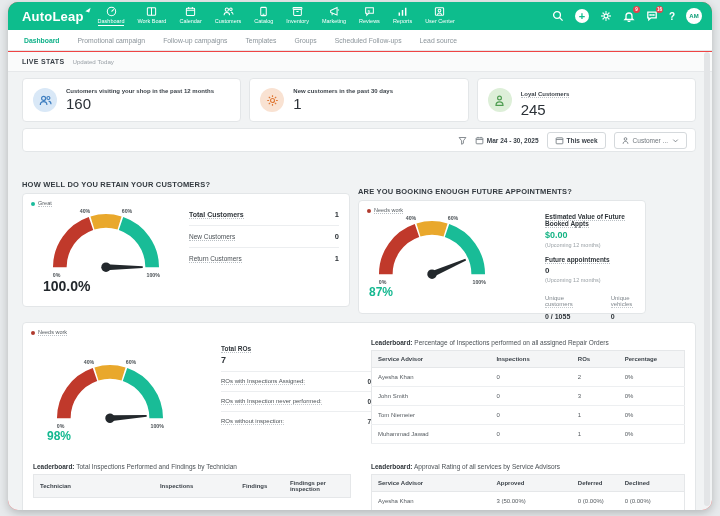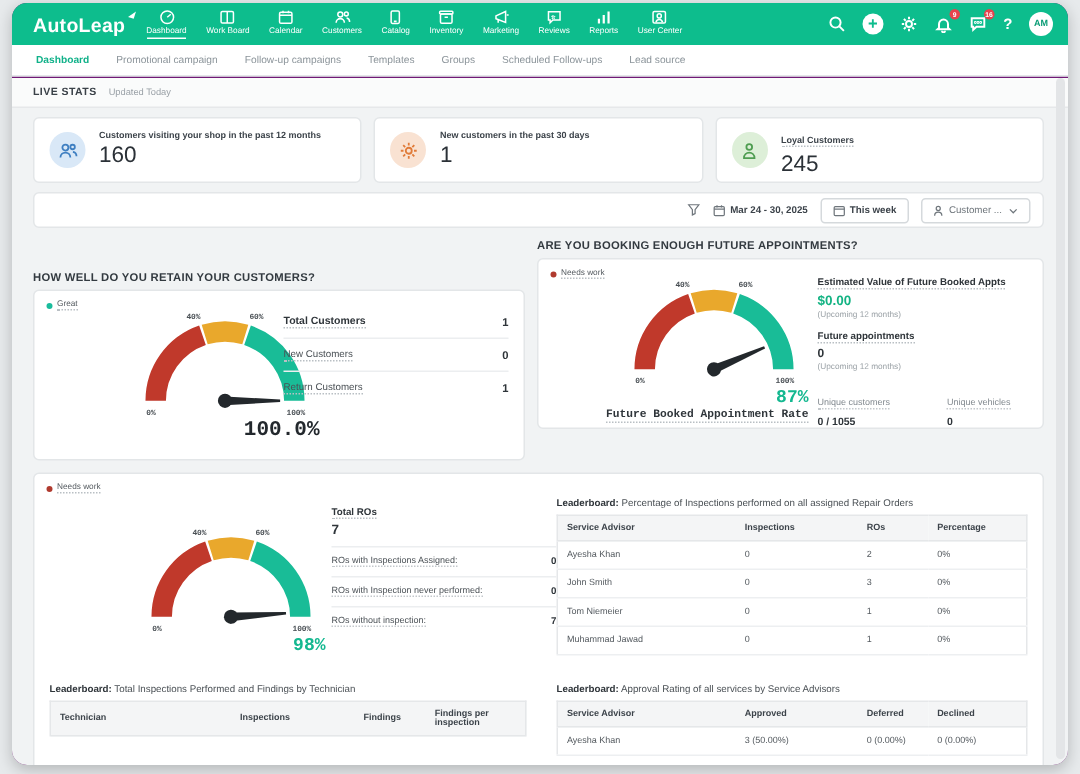--- a/index.html
+++ b/index.html
@@ -1,17 +1,17 @@
 <!DOCTYPE html>
 <html><head>
 <meta charset="utf-8">
 <style>
   * { margin:0; padding:0; box-sizing:border-box; }
   html,body { width:720px; height:516px; font-family:"Liberation Sans", sans-serif; background:#e7eaec; overflow:hidden; }
-  .appcard { position:absolute; left:8px; top:2px; width:704px; height:508px; background:#701a75;
+  .appcard { position:absolute; left:8px; top:2px; width:704px; height:508px; background:#ef4444;
              border-radius:10px; box-shadow:0 3px 10px rgba(0,0,0,.22); overflow:hidden; }
 
   
   .nav { height:28px; background:#0dbd8d; display:flex; align-items:center; padding:0 10px 0 14px; }
   .logo { color:#fff; font-size:13px; font-weight:bold; letter-spacing:.2px; margin-right:14px; position:relative; }
   .logo .mark { position:absolute; right:-6px; top:-2px; width:0; height:0; border-left:4px solid transparent; border-bottom:5px solid #fff; transform:rotate(18deg); }
   .navitems { display:flex; align-items:flex-start; gap:13px; }
   .navitem { display:flex; flex-direction:column; align-items:center; gap:1px; cursor:pointer; }
   .navitem svg { width:11px; height:11px; stroke:#fff; fill:none; stroke-width:1.1; }
   .navitem .lbl { color:#fff; font-size:5.5px; white-space:nowrap; }
@@ -53,29 +53,29 @@
   .filterbar svg { width:9px; height:9px; stroke:#6f767c; fill:none; stroke-width:1.1; }
   .fdate { display:flex; align-items:center; gap:3px; font-size:6.5px; color:#3c434a; font-weight:bold; cursor:pointer; }
   .fbox { display:flex; align-items:center; gap:3px; border:1px solid #d5d9dc; border-radius:3px; padding:3px 7px;
           font-size:6.5px; color:#3c434a; font-weight:bold; cursor:pointer; }
   .fsel { display:flex; align-items:center; gap:3px; border:1px solid #d5d9dc; border-radius:3px; padding:3px 6px;
           font-size:6.5px; color:#6f767c; cursor:pointer; }
 
   .two-col { display:flex; gap:8px; margin:7px 16px 0 14px; }
   .sec-title { font-size:7.5px; font-weight:bold; color:#333a40; margin-bottom:4px; letter-spacing:.2px; }
   .panel { background:#fff; border:1px solid #e3e6e8; border-radius:4px; position:relative; }
-  .col-left { width:328px;margin-top:21px; } .col-right { width:338px; }
+  .col-left { width:328px;margin-top:21px; } .col-right { width:288px;margin-top:28px; }
   .col-left .panel, .col-right .panel { height:114px; }
 
   .legend { position:absolute; top:6px; left:8px; display:flex; align-items:center; gap:3px; }
   .ldot { width:4px; height:4px; border-radius:50%; }
   .ldot.green { background:#1abc9c; } .ldot.red { background:#b03a2e; }
   .ltext { font-size:5.5px; color:#555b60; border-bottom:1px dotted #b9bfc4; cursor:pointer; }
 
-  .gauge { position:absolute; top:10px; width:170px; text-align:right;font-family:Liberation Mono, monospace; }
+  .gauge { position:absolute; top:10px; width:170px; text-align:left; }
   .gauge svg { width:126px; height:76px; }
   .tick { font-size:5px; fill:#4a5055; font-weight:bold; }
   .needle polygon { fill:#23282c; } .needle circle { fill:#23282c; }
   .gval { font-size:14px; font-weight:bold; color:#23282d; margin-top:-6px; }
   .gval.green { color:#14b890; font-size:12px; }
   .glabel { font-size:7.5px; font-weight:bold; color:#2f353a; margin-top:1px; }
   .glabel span { border-bottom:1px dotted #b9bfc4; cursor:pointer; }
 
   .ret-stats { position:absolute; right:10px; top:10px; width:150px; }
   .ret-row { display:flex; justify-content:space-between; align-items:center; padding:6px 0; border-bottom:1px solid #eceef0; }
@@ -389,21 +389,20 @@
               <text class="tick" x="13" y="69" text-anchor="middle">0%</text>
               <text class="tick" x="40" y="8" text-anchor="middle">40%</text>
               <text class="tick" x="80" y="8" text-anchor="middle">60%</text>
               <text class="tick" x="105" y="69" text-anchor="middle">100%</text>
               <g class="needle" style="transform-origin: 60px 60px; transform: rotate(-23.4deg);">
                 <polygon points="60,57.2 95,59.2 95,60.8 60,62.8"></polygon>
                   <circle cx="60" cy="60" r="4.5"></circle>
               </g>
             </svg>
             <div class="gval green">87%</div>
-            <div class="glabel"><span>Future Booked Appointment Rate</span></div>
           </div>
           <div class="book-stats">
             <div class="bl"><span>Estimated Value of Future Booked Appts</span></div>
             <div class="bv-green">$0.00</div>
             <div class="bnote">(Upcoming 12 months)</div>
             <div class="bl" style="margin-top:8px;"><span>Future appointments</span></div>
             <div class="bv-dark">0</div>
             <div class="bnote">(Upcoming 12 months)</div>
             <div class="uniq-row">
               <div>

